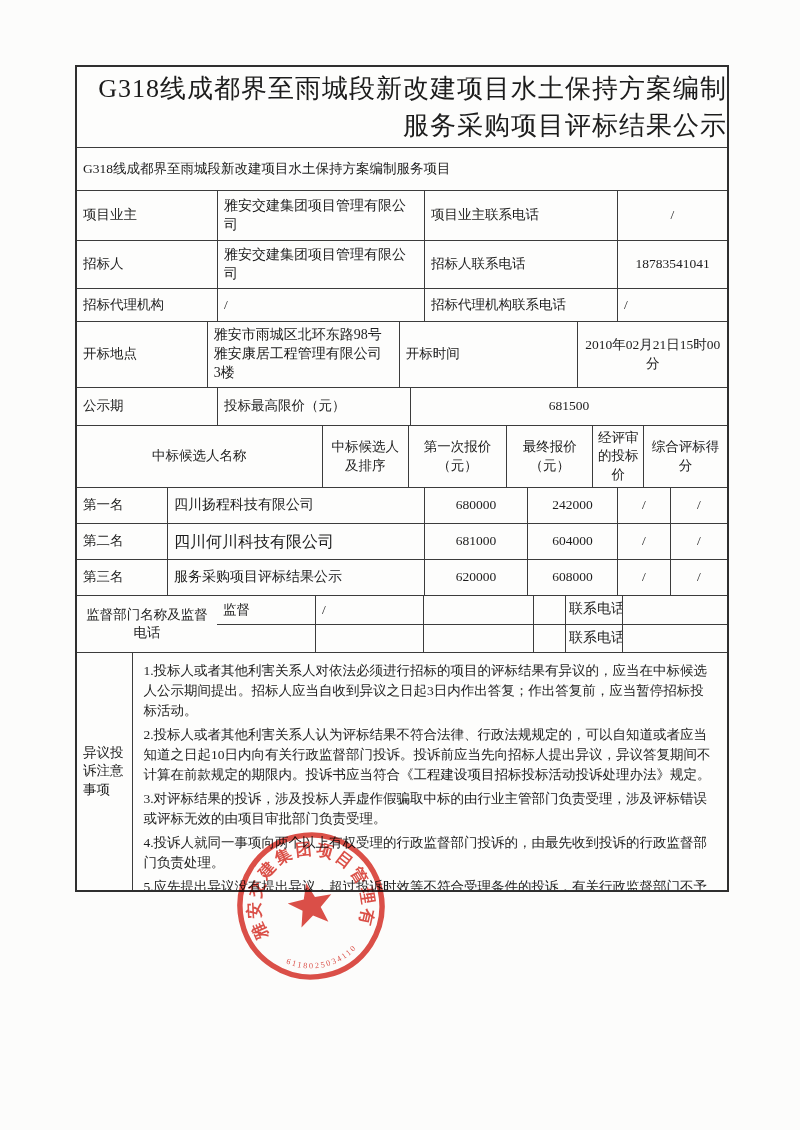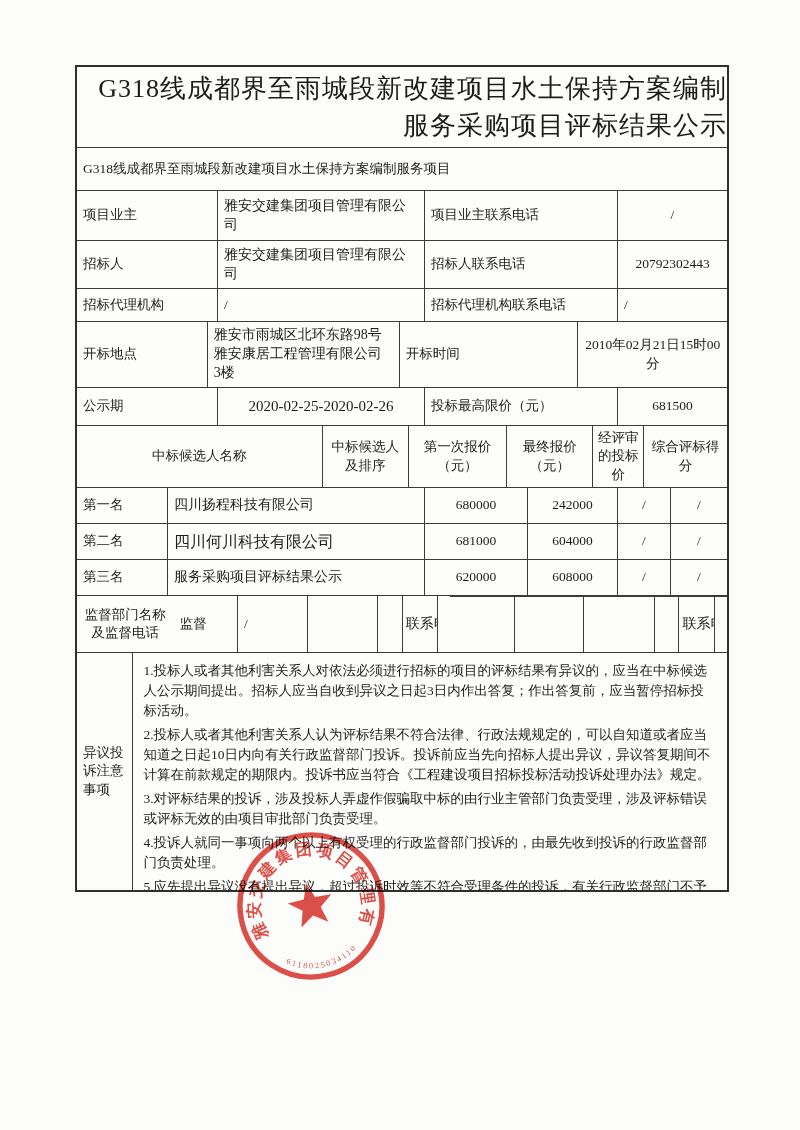--- a/index.html
+++ b/index.html
@@ -20,21 +20,21 @@
     font-size:13.5px;line-height:1.35;min-width:0;overflow:hidden;
   }
   .cell:first-child{border-left:none;}
   .center{justify-content:center;text-align:center;}
   .grow{flex:1 1 auto;}
   .title-row{display:flex;align-items:center;justify-content:center;box-sizing:border-box;}
   .title-text{
     text-align:right;font-weight:normal;font-size:26px;line-height:37px;
     letter-spacing:1px;width:100%;
   }
-  .sub-grid{flex:1 1 auto;display:flex;flex-direction:row;min-width:0;}
+  .sub-grid{flex:1 1 auto;display:flex;flex-direction:column;min-width:0;}
   .mrow{flex:1 1 auto;display:flex;min-width:0;}
   .mrow + .mrow{border-top:1.5px solid #3c3c3c;}
   .mrow .cell{border-left:1.5px solid #3c3c3c;height:100%;}
   .mrow .cell:first-child{border-left:none;}
   .clip{white-space:nowrap;overflow:hidden;padding-right:0;font-size:14px;}
   .notice-body{display:block;padding:4px 8px 4px 6px;font-size:13.5px;line-height:20px;}
   .notice-body p{margin:4px;}
   .sig-cell{align-items:center;font-size:14px;}
   .stamp{
     position:absolute;left:233px;top:828px;width:156px;height:156px;
@@ -63,40 +63,39 @@
     <div class="cell" style="width:140px">项目业主</div>
     <div class="cell" style="width:207px;font-size:14px;padding-right:12px">雅安交建集团项目管理有限公司</div>
     <div class="cell" style="width:193px">项目业主联系电话</div>
     <div class="cell center grow">/</div>
   </div>
 
   <div class="row" style="height:48px">
     <div class="cell" style="width:140px">招标人</div>
     <div class="cell" style="width:207px;font-size:14px;padding-right:12px">雅安交建集团项目管理有限公司</div>
     <div class="cell" style="width:193px">招标人联系电话</div>
-    <div class="cell center grow">20792302443</div>
+    <div class="cell center grow">18783541041</div>
   </div>
 
   <div class="row" style="height:33px">
     <div class="cell" style="width:140px">招标代理机构</div>
     <div class="cell" style="width:207px">/</div>
     <div class="cell" style="width:193px">招标代理机构联系电话</div>
     <div class="cell grow">/</div>
   </div>
 
   <div class="row" style="height:66px">
     <div class="cell" style="width:140px">开标地点</div>
     <div class="cell" style="width:207px;font-size:14px;padding-right:10px">雅安市雨城区北环东路98号雅安康居工程管理有限公司3楼</div>
     <div class="cell" style="width:193px">开标时间</div>
     <div class="cell center grow">2010年02月21日15时00分</div>
   </div>
 
   <div class="row" style="height:38px">
     <div class="cell" style="width:140px">公示期</div>
-    <div class="cell center" style="width:207px;font-size:15px">2020-02-25-2020-02-26</div>
     <div class="cell" style="width:193px">投标最高限价（元）</div>
     <div class="cell center grow">681500</div>
   </div>
 
   <div class="row" style="height:62px">
     <div class="cell center" style="width:257px">中标候选人名称</div>
     <div class="cell center" style="width:90px">中标候选人及排序</div>
     <div class="cell center" style="width:103px">第一次报价（元）</div>
     <div class="cell center" style="width:90px">最终报价（元）</div>
     <div class="cell center" style="width:53px;padding:2px 3px">经评审的投标价</div>

